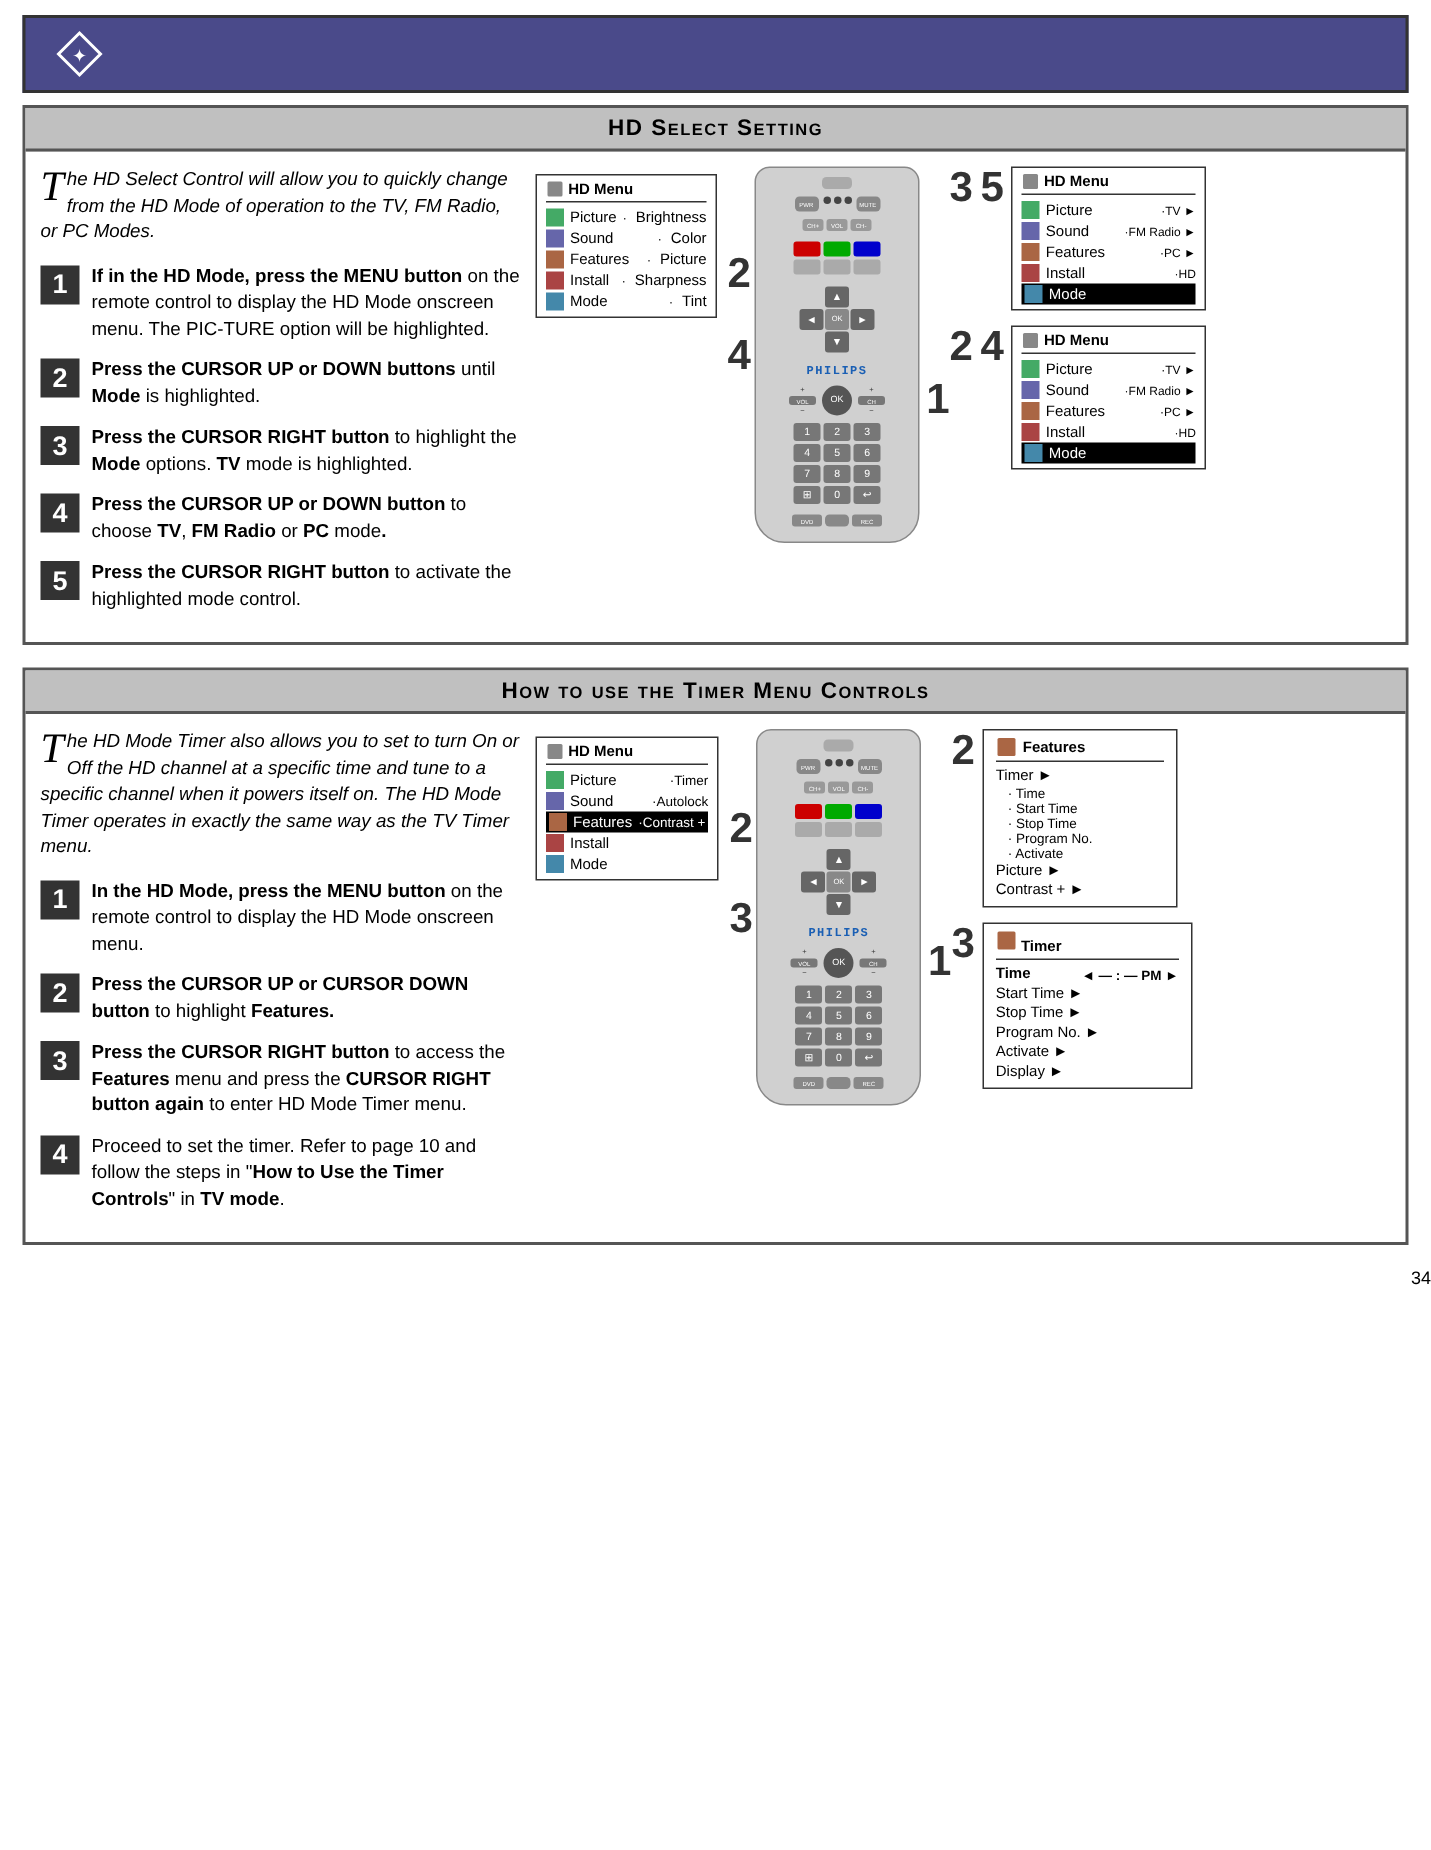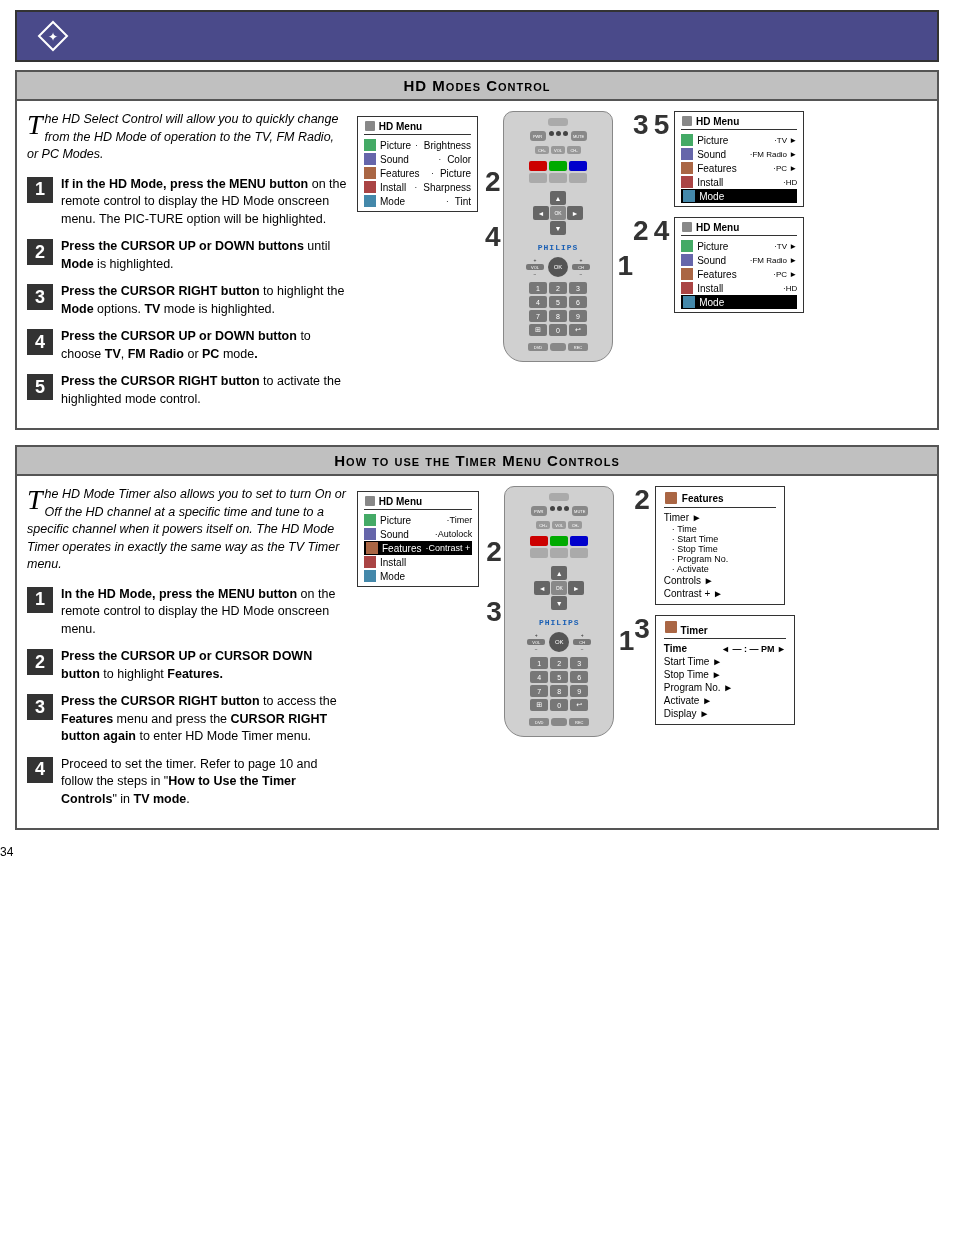--- a/index.html
+++ b/index.html
@@ -288,21 +288,21 @@
       align-items: center;
       gap: 3px;
       font-size: 10px;
     }
     .timer-detail-box .timer-row.highlighted {
       font-weight: bold;
     }
 
     
     .page-number {
-      text-align: left;
+      text-align: right;
       margin: 10px 0;
       font-size: 12px;
     }
 
     
     .features-box {
       border: 1px solid #333;
       padding: 4px 8px;
       font-size: 10px;
       min-width: 130px;
@@ -332,21 +332,21 @@
 
 <div class="page-header">
   <svg class="diamond-icon" viewBox="0 0 32 32">
     <polygon points="16,2 30,16 16,30 2,16" fill="none" stroke="#fff" stroke-width="2"></polygon>
     <text x="16" y="21" text-anchor="middle" font-size="12" fill="#fff">✦</text>
   </svg>
 </div>
 
 <div class="section">
   <div class="section-header">
-    <h2>HD Modes Control</h2>
+    <h2>HD Select Setting</h2>
   </div>
   <div class="section-content">
 
     <div class="left-col">
       <p class="intro-text">
         <span class="drop-cap">T</span><span>he HD Select Control will allow you to quickly change from the HD Mode of operation to the TV, FM Radio, or PC Modes.</span>
       </p>
       <ul class="step-list">
         <li class="step-item">
           <div class="step-num">1</div>
@@ -753,21 +753,21 @@
               </div>
               <div class="feat-row">
                 <span>Timer ►</span>
               </div>
               <div class="feat-sub">· Time</div>
               <div class="feat-sub">· Start Time</div>
               <div class="feat-sub">· Stop Time</div>
               <div class="feat-sub">· Program No.</div>
               <div class="feat-sub">· Activate</div>
               <div class="feat-row">
-                <span>Controls ►</span>
+                <span>Picture ►</span>
               </div>
               <div class="feat-row">
                 <span>Contrast + ►</span>
               </div>
             </div>
           </div>
 
           <div style="display:flex;align-items:flex-start;gap:5px;">
             <div style="font-size:28px;font-weight:bold;color:#333;line-height:1;">3</div>
             <div class="timer-detail-box">

